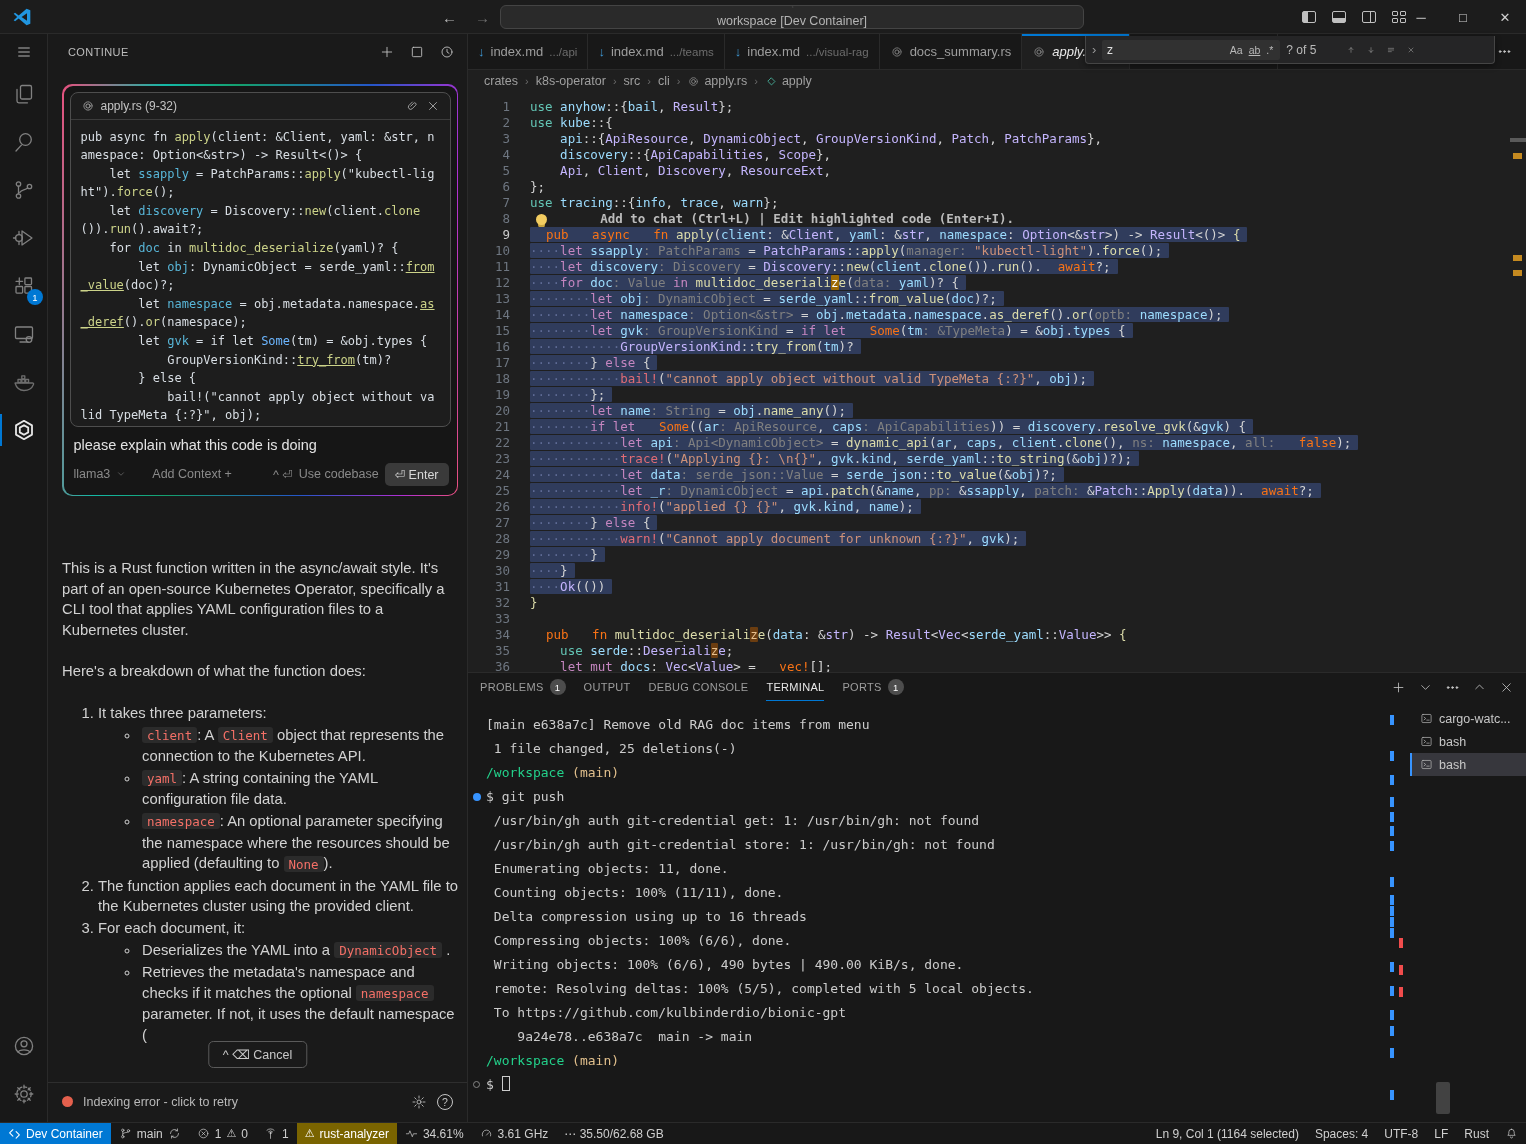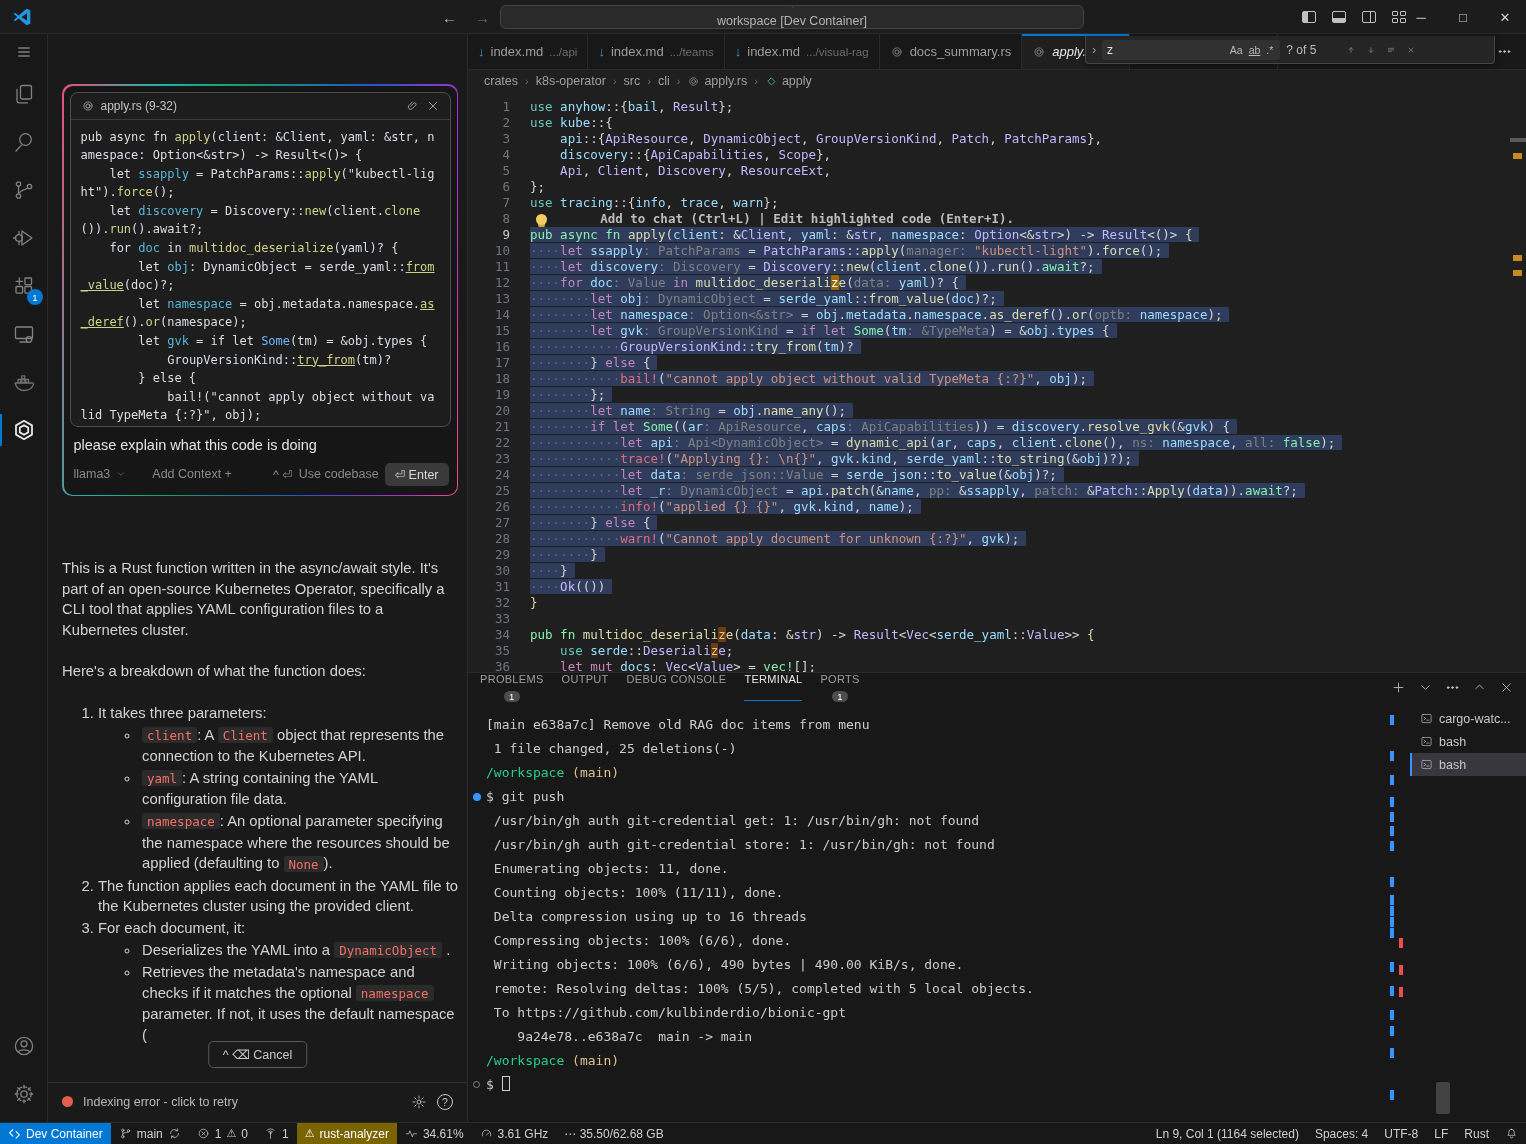--- a/index.html
+++ b/index.html
@@ -108,21 +108,21 @@
     color:#9f9f9f; font-size:12.5px; }
   #breadcrumbs .sep { color:#6a6a6a; font-size:11px; }
   #breadcrumbs svg { width:13px; height:13px; }
 
   #editor { position:absolute; left:0; right:0; top:58px; height:580px; background:#1f1f1f; overflow:hidden; }
   #code-lines { padding-top:7px; font-family:"DejaVu Sans Mono", monospace; font-size:12.5px; }
   .code-line { position:relative; height:16px; line-height:16px; white-space:pre; padding-left:62px; }
   .code-line .ln { position:absolute; left:0; top:0; width:42px; text-align:right; color:#6e7681; }
   .code-line .ln.cur { color:#cccccc; }
   .selbg { background:#303c5c; padding-right:7px; border-radius:1px; }
-  .tk-u { color:#63c5b5; } .tk-k { color:#c586c0; } .tk-b { color:#86efac; } .tk-f { color:#dcdcaa; }
+  .tk-u { color:#63c5b5; } .tk-k { color:#c586c0; } .tk-b { color:#f97316;margin-left:16px; } .tk-f { color:#dcdcaa; }
   .tk-t { color:#c4b5fd; } .tk-v { color:#9cdcfe; } .tk-s { color:#ce9178; } .tk-m { color:#e06c75; }
   .tk-i { color:#808080; } .tk-p { color:#d4d4d4; } .tk-w { color:#5e6a94; }
   .tk-z { background:#9e6a03; color:#ffffff; border-radius:1px; }
   .tk-y { background:#6b3d10; color:#e8c08d; border-radius:1px; }
   .hint-bulb { display:inline-block; width:11px; height:11px; border-radius:50%; background:#f2cc60; margin:0 8px 0 6px;
     box-shadow:0 5px 0 -2px #c9a43f; vertical-align:middle;}
   .hint-text { color:#bcbcbc; font-weight:bold; }
 
   #ruler { position:absolute; right:0; top:0; width:16px; bottom:0; background:#1f1f1f; }
   .ruler-mark { position:absolute; left:3px; width:9px; height:6px; background:#c58a20; }
@@ -136,21 +136,21 @@
   #find-input { flex:1; background:transparent; border:none; outline:none; color:#e0e0e0;
     font-family:"DejaVu Sans Mono", monospace; font-size:12px; width:90px;}
   .ftoggle { color:#b9b9b9; font-size:10.5px; padding:1px 3px; border-radius:2px; }
   #find-results { color:#bababa; font-size:12px; width:52px; }
   .fbtn { color:#c5c5c5; font-size:13px; padding:0 3px; }
 
   
   #panel { position:absolute; left:468px; right:0; top:672px; bottom:22px; background:#181818; border-top:1px solid #2a2a2a;}
   #panel-header { height:28px; display:flex; align-items:center; padding:0 12px; }
   .ptab { font-size:11px; letter-spacing:0.3px; color:#9d9d9d; margin-right:18px; height:28px; display:flex;
-    align-items:center; gap:6px; position:relative;flex-direction:column; }
+    align-items:center; gap:6px; position:relative; }
   .ptab.active { color:#e7e7e7; }
   .ptab.active::after { content:""; position:absolute; left:0; right:0; bottom:0; height:1.5px; background:#0078d4; }
   .ptab .pbadge { min-width:16px; height:16px; border-radius:8px; background:#4d4d4d; color:#fff; font-size:9.5px;
     display:flex; align-items:center; justify-content:center; }
   #panel-actions { margin-left:auto; display:flex; align-items:center; gap:12px; color:#c5c5c5; }
   #panel-actions svg { width:15px; height:15px; }
 
   #terminal { position:absolute; left:0; top:28px; width:916px; bottom:0; padding:12px 0 0 18px;
     font-family:"DejaVu Sans Mono", monospace; font-size:13px; color:#cccccc; }
   .term-line { position:relative; height:24px; line-height:24px; white-space:pre; }
@@ -297,20 +297,35 @@
           <svg class="ico" viewBox="0 0 24 24" width="24" height="24">
             <circle cx="12" cy="12" r="3.2"></circle>
             <circle cx="12" cy="12" r="7.2" stroke-dasharray="2.8,2"></circle>
             <path d="M12 3.2v3M12 17.8v3M3.2 12h3M17.8 12h3M5.8 5.8l2.1 2.1M16.1 16.1l2.1 2.1M18.2 5.8l-2.1 2.1M7.9 16.1l-2.1 2.1"></path>
           </svg>
         </div>
       </div>
   </nav>
 
   <aside id="sidebar">
+    <div id="sb-header">
+      <span id="sb-title">CONTINUE</span>
+      <span class="sb-hicons">
+        <svg class="ico" viewBox="0 0 24 24">
+            <path d="M12 5v14M5 12h14"></path>
+          </svg>
+        <svg class="ico" viewBox="0 0 24 24">
+            <rect x="5" y="5" width="14" height="14" rx="1.5"></rect>
+          </svg>
+        <svg class="ico" viewBox="0 0 24 24">
+            <circle cx="12" cy="12" r="7.5"></circle>
+            <path d="M12 8v4l3 2"></path>
+          </svg>
+      </span>
+    </div>
 
     <div id="chat-card">
       <div id="chat-card-inner">
         <div id="code-card">
           <div id="code-card-head">
             <svg class="ico" viewBox="0 0 24 24">
                 <circle cx="12" cy="12" r="7" stroke-dasharray="2.4,1.6"></circle>
                 <circle cx="12" cy="12" r="3.6"></circle>
               </svg>
             <span>apply.rs (9-32)</span>

